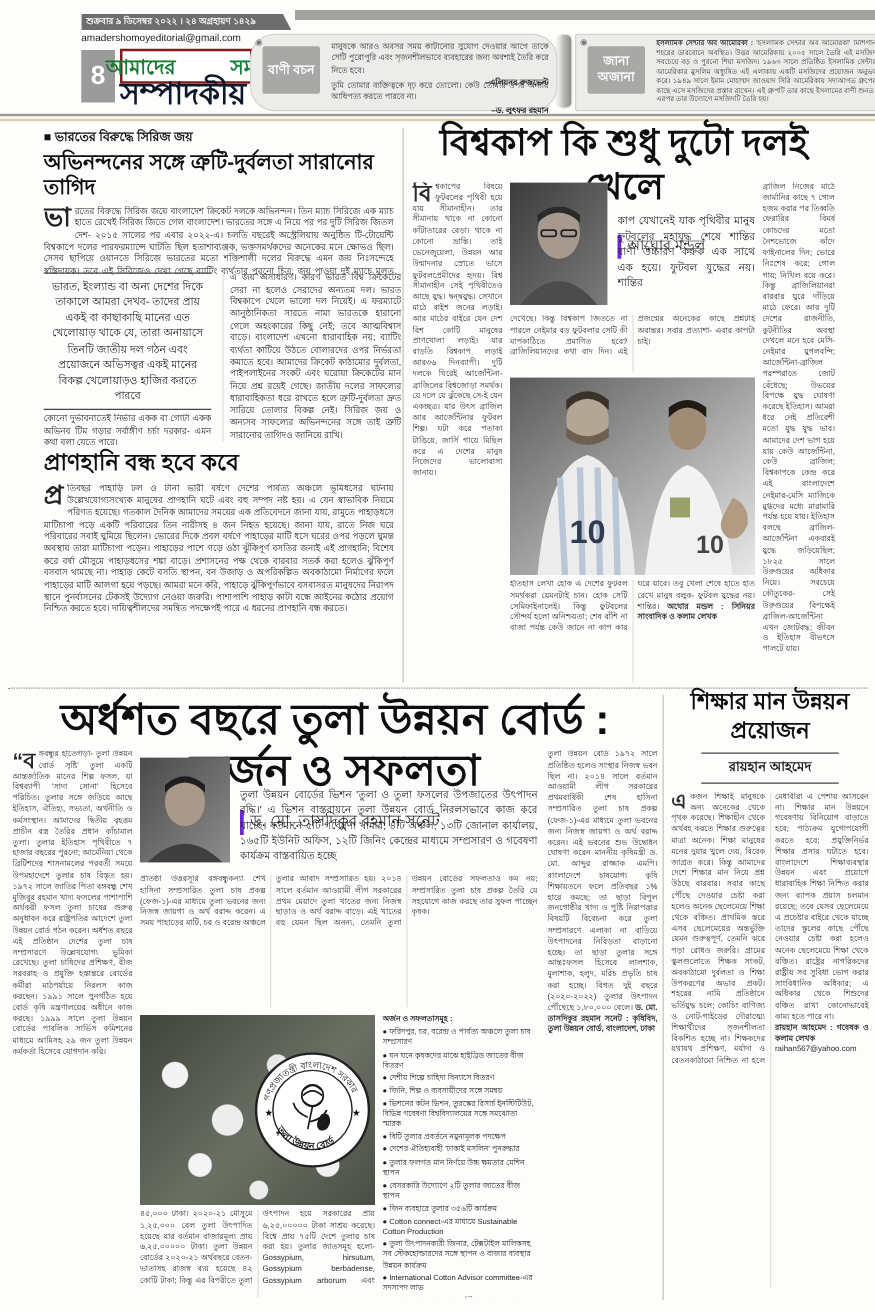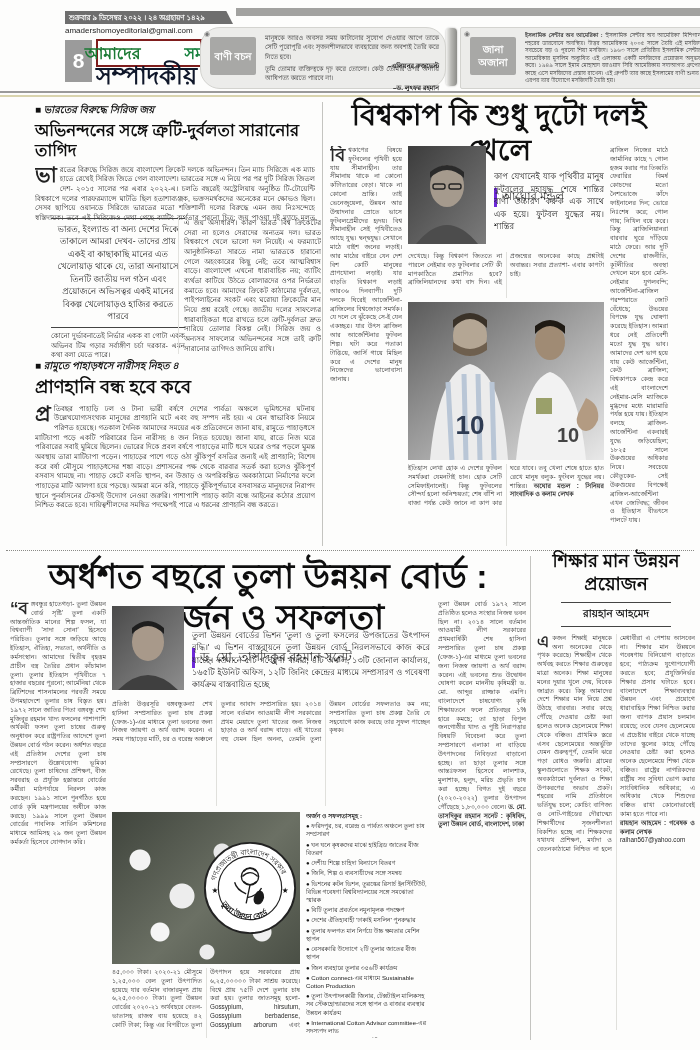--- a/index.html
+++ b/index.html
@@ -1,21 +1,21 @@
 <!DOCTYPE html>
 <html><head>
 <meta charset="utf-8">
 <style>
   html,body{margin:0;padding:0;}
   body{width:700px;height:1050px;position:relative;background:#fdfdfc;font-family:"Liberation Sans",sans-serif;color:#1c1c1c;overflow:hidden;}
   .abs{position:absolute;}
   .just{text-align:justify;}
   .bodytxt{font-size:7px;line-height:1.38;color:#222;overflow:hidden;}
   .smalltxt{font-size:6.3px;line-height:1.4;color:#2a2a2a;overflow:hidden;}
-  .kicker{font-size:10px;font-weight:bold;color:#111;font-style:italic;}
+  .kicker{font-size:10px;font-weight:bold;color:#111;}
   .headline{font-weight:bold;color:#0e0e0e;line-height:1.2;}
   .dropcap{float:left;font-size:21px;font-weight:bold;line-height:.9;padding:1px 3px 0 0;}
   .pullq{border-top:1.5px solid #444;border-bottom:1.5px solid #444;padding:4px 2px;font-size:8.6px;line-height:1.45;text-align:center;color:#222;overflow:hidden;}
   .authbar{font-weight:normal;border-left:3px solid #6d28d9;padding-left:5px;margin-top:40px;}
   .cols2{column-count:2;column-gap:8px;column-rule:1px solid #e0e0dc;}
   .cols3{column-count:3;column-gap:8px;column-rule:1px solid #e0e0dc;}
   .photo{background:#9a9a9a;overflow:hidden;}
   .graybox{background:#ececea;border:1px solid #d3d3cf;border-radius:2px;}
   .bubble{background:#a8a8a6;color:#fff;text-align:center;font-size:10px;font-weight:bold;line-height:1.3;display:flex;align-items:center;justify-content:center;border-radius:2px;position:relative;}
   .bubble:after{content:"";position:absolute;bottom:-7px;left:8px;border:8px solid transparent;border-top-color:#a8a8a6;border-left-width:2px;}
@@ -74,30 +74,29 @@
 <div class="abs" style="left:0;top:91px;width:700px;height:2px;background:#9a9a9a;"></div>
 <div class="abs" style="left:0;top:95px;width:700px;height:2px;background:#d9d4ae;"></div>
 
 <div class="abs" style="left:35px;top:102px;width:280px;height:252px;">
   <div class="kicker">■ ভারতের বিরুদ্ধে সিরিজ জয়</div>
   <div class="headline" style="font-size:16.5px;margin-top:2px;">অভিনন্দনের সঙ্গে ত্রুটি-দুর্বলতা সারানোর তাগিদ</div>
   <div class="bodytxt just" style="margin-top:4px;height:56px;">
     <span class="dropcap">ভা</span><span>রতের বিরুদ্ধে সিরিজ জয়ে বাংলাদেশ ক্রিকেট দলকে অভিনন্দন। তিন ম্যাচ সিরিজে এক ম্যাচ হাতে রেখেই সিরিজ জিতে গেল বাংলাদেশ। ভারতের সঙ্গে এ নিয়ে পর পর দুটি সিরিজ জিতল দেশ- ২০১৫ সালের পর এবার ২০২২-এ। চলতি বছরেই অস্ট্রেলিয়ায় অনুষ্ঠিত টি-টোয়েন্টি বিশ্বকাপে দলের পারফরম্যান্সে ঘাটতি ছিল হতাশাব্যঞ্জক, ভক্তসমর্থকদের অনেকের মনে ক্ষোভও ছিল। সেসব ছাপিয়ে ওয়ানডে সিরিজে ভারতের মতো শক্তিশালী দলের বিরুদ্ধে এমন জয় নিঃসন্দেহে স্বস্তিদায়ক। তবে এই সিরিজেও দেখা গেছে ব্যাটিং ব্যর্থতার পুরনো চিত্র; জয় পাওয়া দুই ম্যাচে মূলত নিচের দিকের ব্যাটসম্যান ও বোলারদের দৃঢ়তায় রক্ষা।</span>
   </div>
   <div class="abs" style="left:0;top:116px;width:280px;height:136px;">
-    <div class="abs" style="left:0;top:0;width:134px;height:136px;margin-left:16px;">
+    <div class="abs" style="left:0;top:0;width:134px;height:136px;">
       <div class="pullq" style="height:100px;">ভারত, ইংল্যান্ড বা অন্য দেশের দিকে তাকালে আমরা দেখব- তাদের প্রায় একই বা কাছাকাছি মানের এত খেলোয়াড় থাকে যে, তারা অনায়াসে তিনটি জাতীয় দল গঠন এবং প্রয়োজনে অভিসত্বর একই মানের বিকল্প খেলোয়াড়ও হাজির করতে পারবে</div>
       <div class="bodytxt just" style="height:26px;margin-top:3px;">কোনো দুর্ভাবনাতেই নির্ভার একক বা গোটা একক অভিনব টিম গড়ার সর্বাঙ্গীণ চর্চা দরকার- এমন কথা বলা যেতে পারে।</div>
     </div>
     <div class="abs bodytxt just" style="left:143px;top:0;width:137px;height:136px;border-left:1px solid #e2e2de;padding-left:5px;">এ জয় অসাধারণ। কারণ ভারত বিশ্ব ক্রিকেটের সেরা না হলেও সেরাদের অন্যতম দল। ভারত বিশ্বকাপে খেলে ভালো দল নিয়েই। এ ফরম্যাটে আনুষ্ঠানিকতা সারতে নামা ভারতকে হারানো গেলে অহংকারের কিছু নেই; তবে আত্মবিশ্বাস বাড়ে। বাংলাদেশ এখনো ধারাবাহিক নয়; ব্যাটিং ব্যর্থতা কাটিয়ে উঠতে বোলারদের ওপর নির্ভরতা কমাতে হবে। আমাদের ক্রিকেট কাঠামোর দুর্বলতা, পাইপলাইনের সংকট এবং ঘরোয়া ক্রিকেটের মান নিয়ে প্রশ্ন রয়েই গেছে। জাতীয় দলের সাফল্যের ধারাবাহিকতা ধরে রাখতে হলে ত্রুটি-দুর্বলতা দ্রুত সারিয়ে তোলার বিকল্প নেই। সিরিজ জয় ও অন্যসব সাফল্যের অভিনন্দনের সঙ্গে তাই ত্রুটি সারানোর তাগিদও জানিয়ে রাখি।</div>
   </div>
 </div>
 
 <div class="abs" style="left:35px;top:358px;width:280px;height:188px;">
-  <div class="kicker">■ রামুতে পাহাড়ধসে নারীসহ নিহত ৪</div>
   <div class="headline" style="font-size:18px;margin-top:2px;">প্রাণহানি বন্ধ হবে কবে</div>
   <div class="bodytxt just" style="margin-top:5px;height:138px;">
     <span class="dropcap">প্র</span><span>তিবছর পাহাড়ি ঢল ও টানা ভারী বর্ষণে দেশের পার্বত্য অঞ্চলে ভূমিধসের ঘটনায় উল্লেখযোগ্যসংখ্যক মানুষের প্রাণহানি ঘটে এবং বহু সম্পদ নষ্ট হয়। এ যেন স্বাভাবিক নিয়মে পরিণত হয়েছে। গতকাল দৈনিক আমাদের সময়ের এক প্রতিবেদনে জানা যায়, রামুতে পাহাড়ধসে মাটিচাপা পড়ে একটি পরিবারের তিন নারীসহ ৪ জন নিহত হয়েছে। জানা যায়, রাতে নিজ ঘরে পরিবারের সবাই ঘুমিয়ে ছিলেন। ভোরের দিকে প্রবল বর্ষণে পাহাড়ের মাটি ধসে ঘরের ওপর পড়লে ঘুমন্ত অবস্থায় তারা মাটিচাপা পড়েন। পাহাড়ের পাশে গড়ে ওঠা ঝুঁকিপূর্ণ বসতির জন্যই এই প্রাণহানি; বিশেষ করে বর্ষা মৌসুমে পাহাড়ধসের শঙ্কা বাড়ে। প্রশাসনের পক্ষ থেকে বারবার সতর্ক করা হলেও ঝুঁকিপূর্ণ বসবাস থামছে না। পাহাড় কেটে বসতি স্থাপন, বন উজাড় ও অপরিকল্পিত অবকাঠামো নির্মাণের ফলে পাহাড়ের মাটি আলগা হয়ে পড়ছে। আমরা মনে করি, পাহাড়ে ঝুঁকিপূর্ণভাবে বসবাসরত মানুষদের নিরাপদ স্থানে পুনর্বাসনের টেকসই উদ্যোগ নেওয়া জরুরি। পাশাপাশি পাহাড় কাটা বন্ধে আইনের কঠোর প্রয়োগ নিশ্চিত করতে হবে। দায়িত্বশীলদের সমন্বিত পদক্ষেপই পারে এ ধরনের প্রাণহানি বন্ধ করতে।</span>
   </div>
 </div>
 
 <div class="abs vrule" style="left:322px;top:102px;height:444px;"></div>
 
 <div class="abs" style="left:330px;top:98px;width:338px;height:450px;">
   <div class="headline" style="font-size:29px;text-align:center;">বিশ্বকাপ কি শুধু দুটো দলই খেলে</div>

